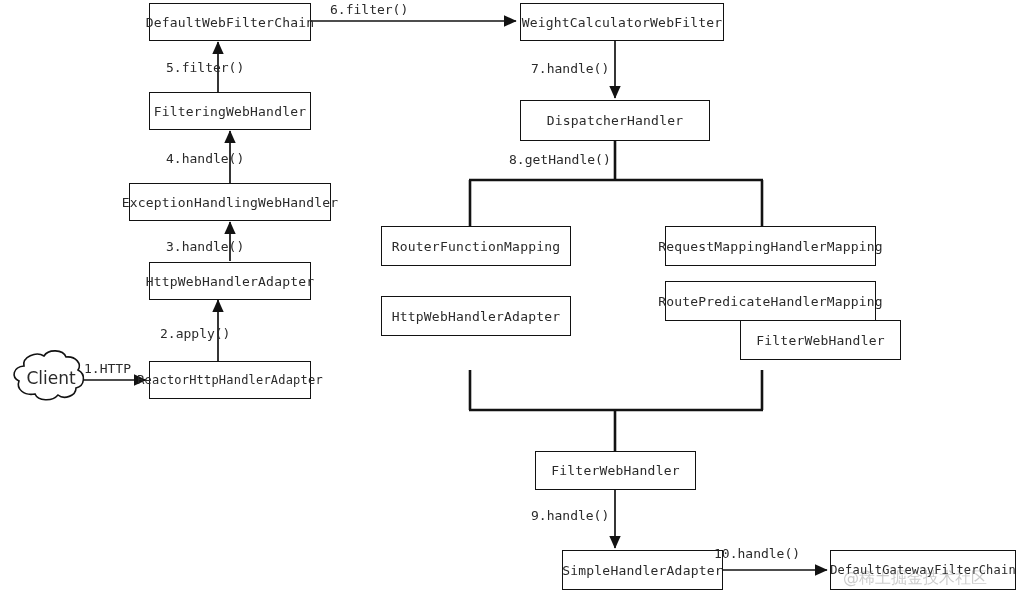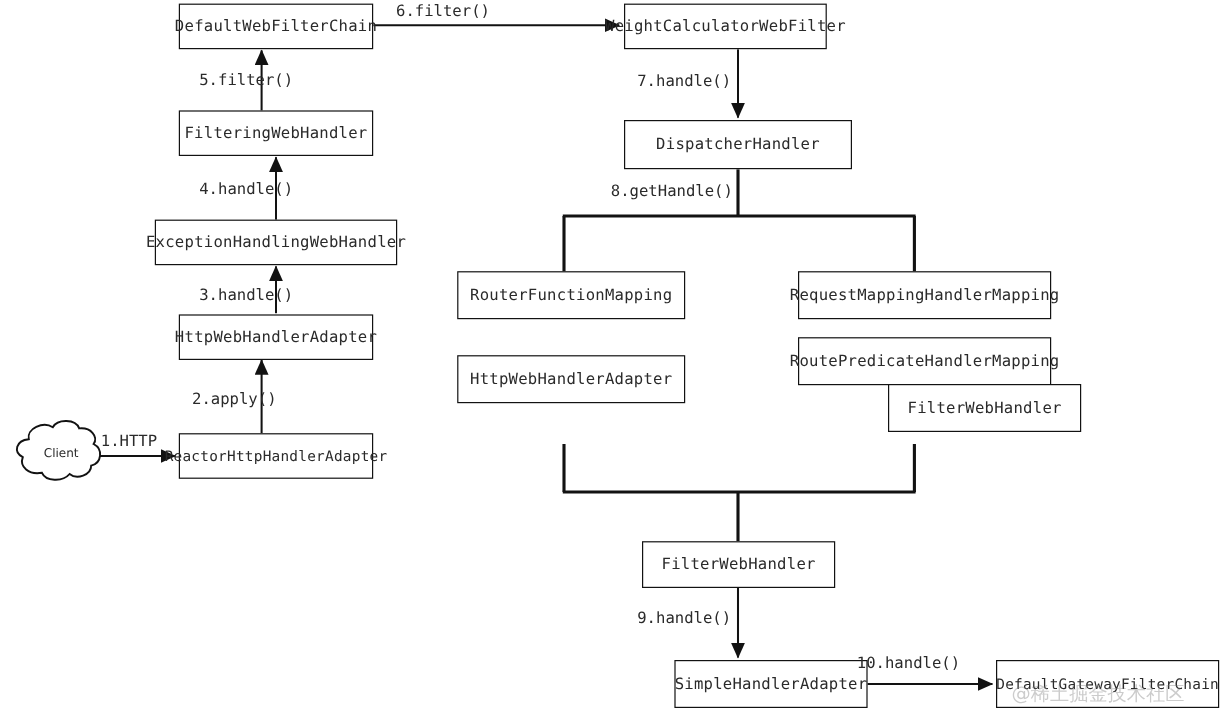--- a/index.html
+++ b/index.html
@@ -55,21 +55,21 @@
   .cloud-label {
     position: absolute;
     left: 0;
     top: 0;
     width: 100%;
     height: 100%;
     display: flex;
     align-items: center;
     justify-content: center;
     font-family: "DejaVu Sans", "Liberation Sans", sans-serif;
-    font-size: 10px;
+    font-size: 17px;
     color: #2a2a2a;
   }
   .watermark {
     position: absolute;
     z-index: 6;
     color: rgba(120,120,120,0.38);
     font-family: "DejaVu Sans", "Liberation Sans", sans-serif;
     font-size: 16px;
     white-space: nowrap;
     pointer-events: none;
@@ -138,21 +138,21 @@
   </div>
 
   <div class="node" style="left:149px; top:361px; width:162px; height:38px;">
     <span style="font-size:12px;">ReactorHttpHandlerAdapter</span>
   </div>
 
   <div class="cloud-wrap" style="left:6px; top:352px; width:90px; height:52px;">
     <span class="cloud-label">Client</span>
   </div>
 
-  <div class="node" style="left:520px; top:3px; width:169px; height:38px;">
+  <div class="node" style="left:520px; top:3px; width:204px; height:38px;">
     <span>WeightCalculatorWebFilter</span>
   </div>
 
   <div class="node" style="left:520px; top:100px; width:190px; height:41px;">
     <span>DispatcherHandler</span>
   </div>
 
   <div class="node" style="left:381px; top:226px; width:190px; height:40px;">
     <span>RouterFunctionMapping</span>
   </div>

